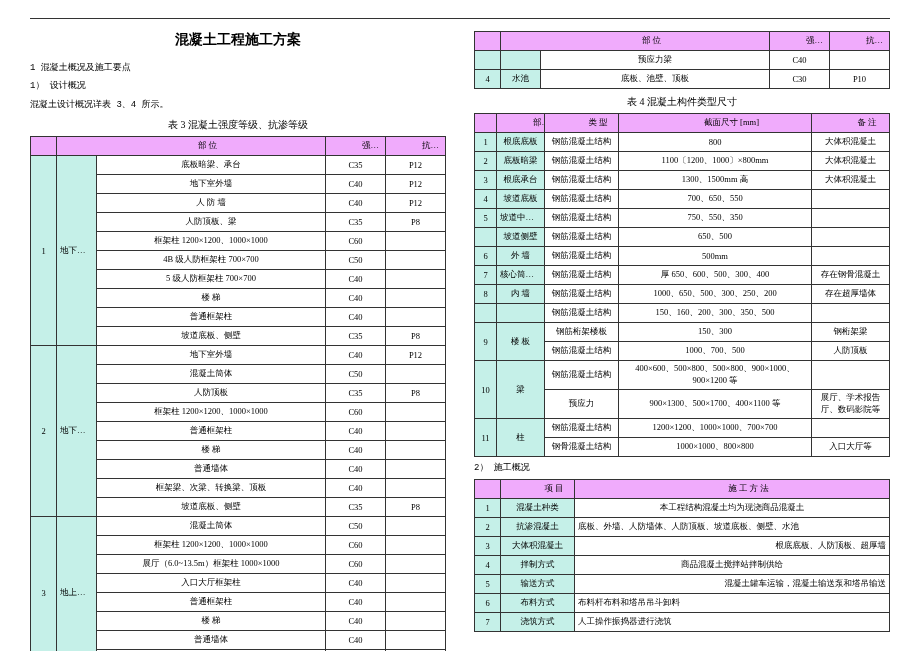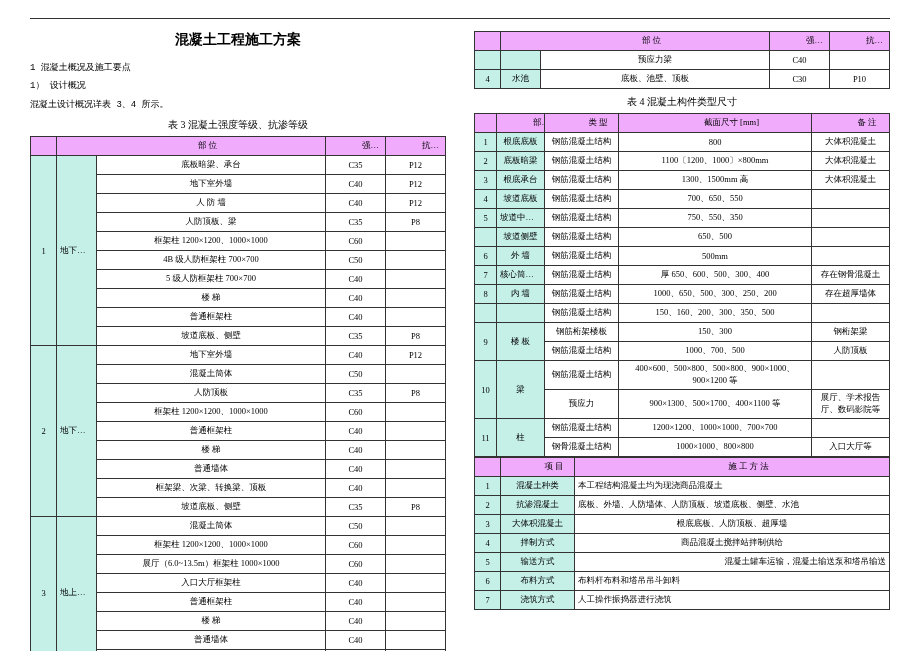--- a/index.html
+++ b/index.html
@@ -398,47 +398,48 @@
         <td></td>
       </tr>
       <tr>
             <td>钢骨混凝土结构</td>
             <td>1000×1000、800×800</td>
             <td>入口大厅等</td>
           </tr>
     </tbody>
       </table>
 
+    <div class="para">2）  施工概况</div>
 
     <table>
       <colgroup>
           <col style="width:26px">
           <col style="width:74px">
           <col>
         </colgroup>
       <tbody>
           <tr>
         <th>序号</th>
         <th>项       目</th>
         <th>施 工 方 法</th>
       </tr>
       <tr>
             <td class="sect">1</td>
             <td class="sect">混凝土种类</td>
-            <td style="text-align:left">本工程结构混凝土均为现浇商品混凝土</td>
+            <td style="text-align:center">本工程结构混凝土均为现浇商品混凝土</td>
           </tr>
       <tr>
             <td class="sect">2</td>
             <td class="sect">抗渗混凝土</td>
             <td style="text-align:left">底板、外墙、人防墙体、人防顶板、坡道底板、侧壁、水池</td>
           </tr>
       <tr>
             <td class="sect">3</td>
             <td class="sect">大体积混凝土</td>
-            <td style="text-align:center">根底底板、人防顶板、超厚墙</td>
+            <td style="text-align:right">根底底板、人防顶板、超厚墙</td>
           </tr>
       <tr>
             <td class="sect">4</td>
             <td class="sect">拌制方式</td>
             <td style="text-align:center">商品混凝土搅拌站拌制供给</td>
           </tr>
       <tr>
             <td class="sect">5</td>
             <td class="sect">输送方式</td>
             <td style="text-align:right">混凝土罐车运输，混凝土输送泵和塔吊输送</td>

